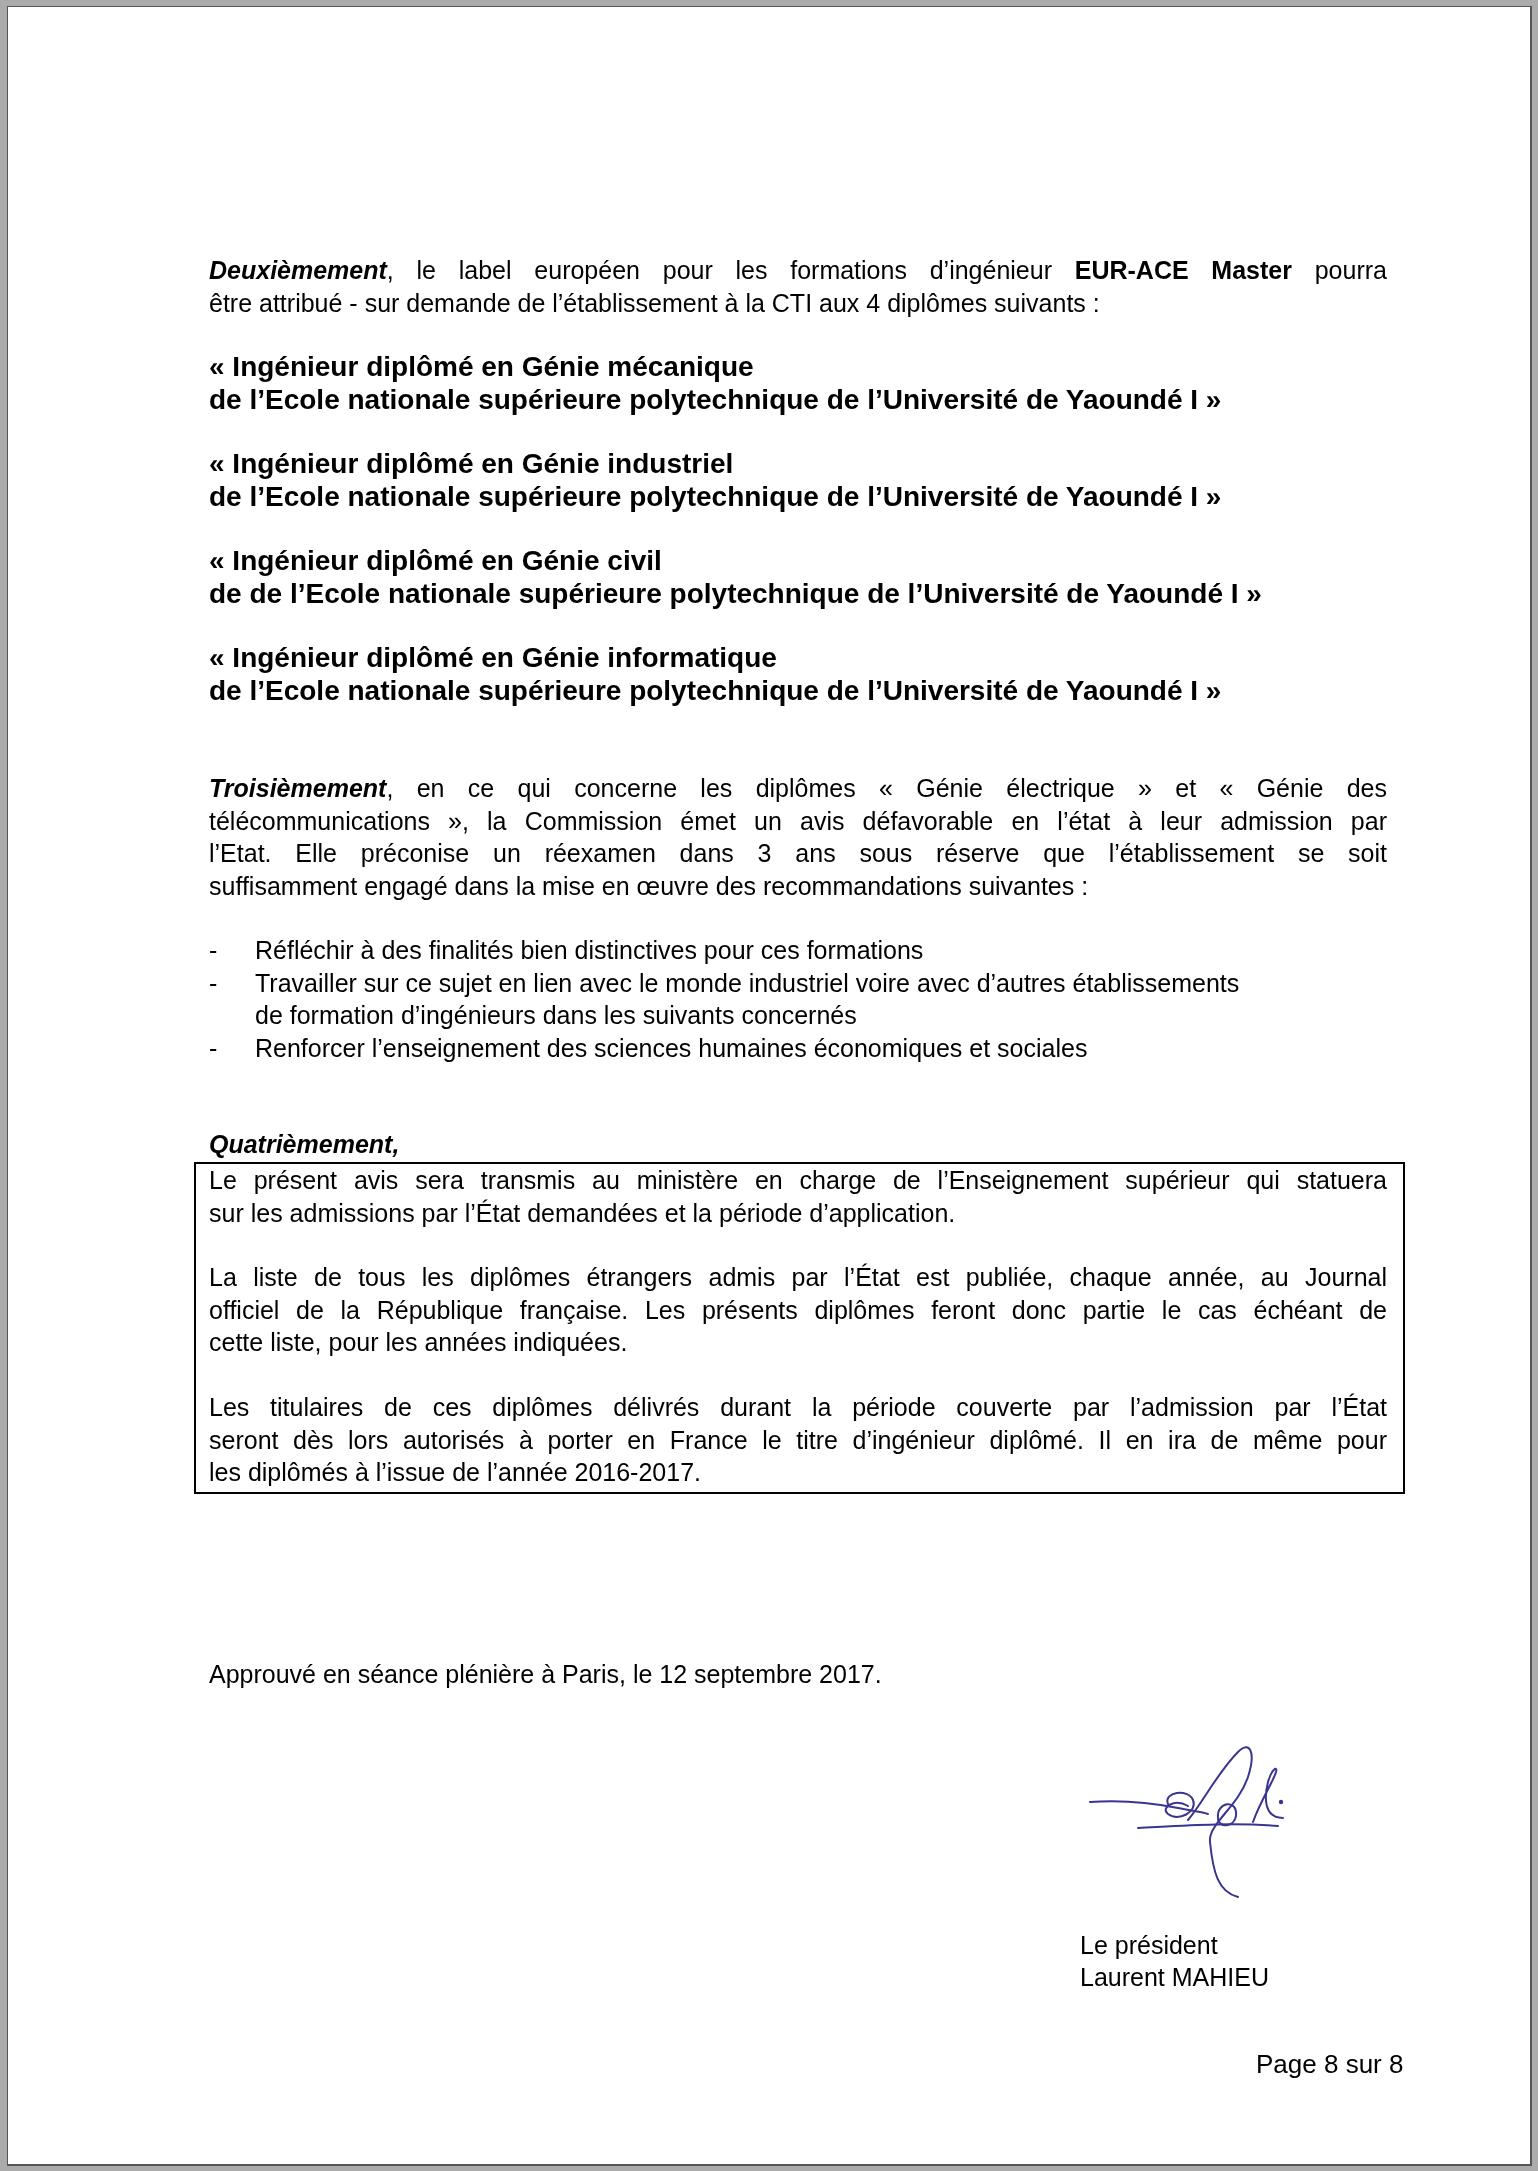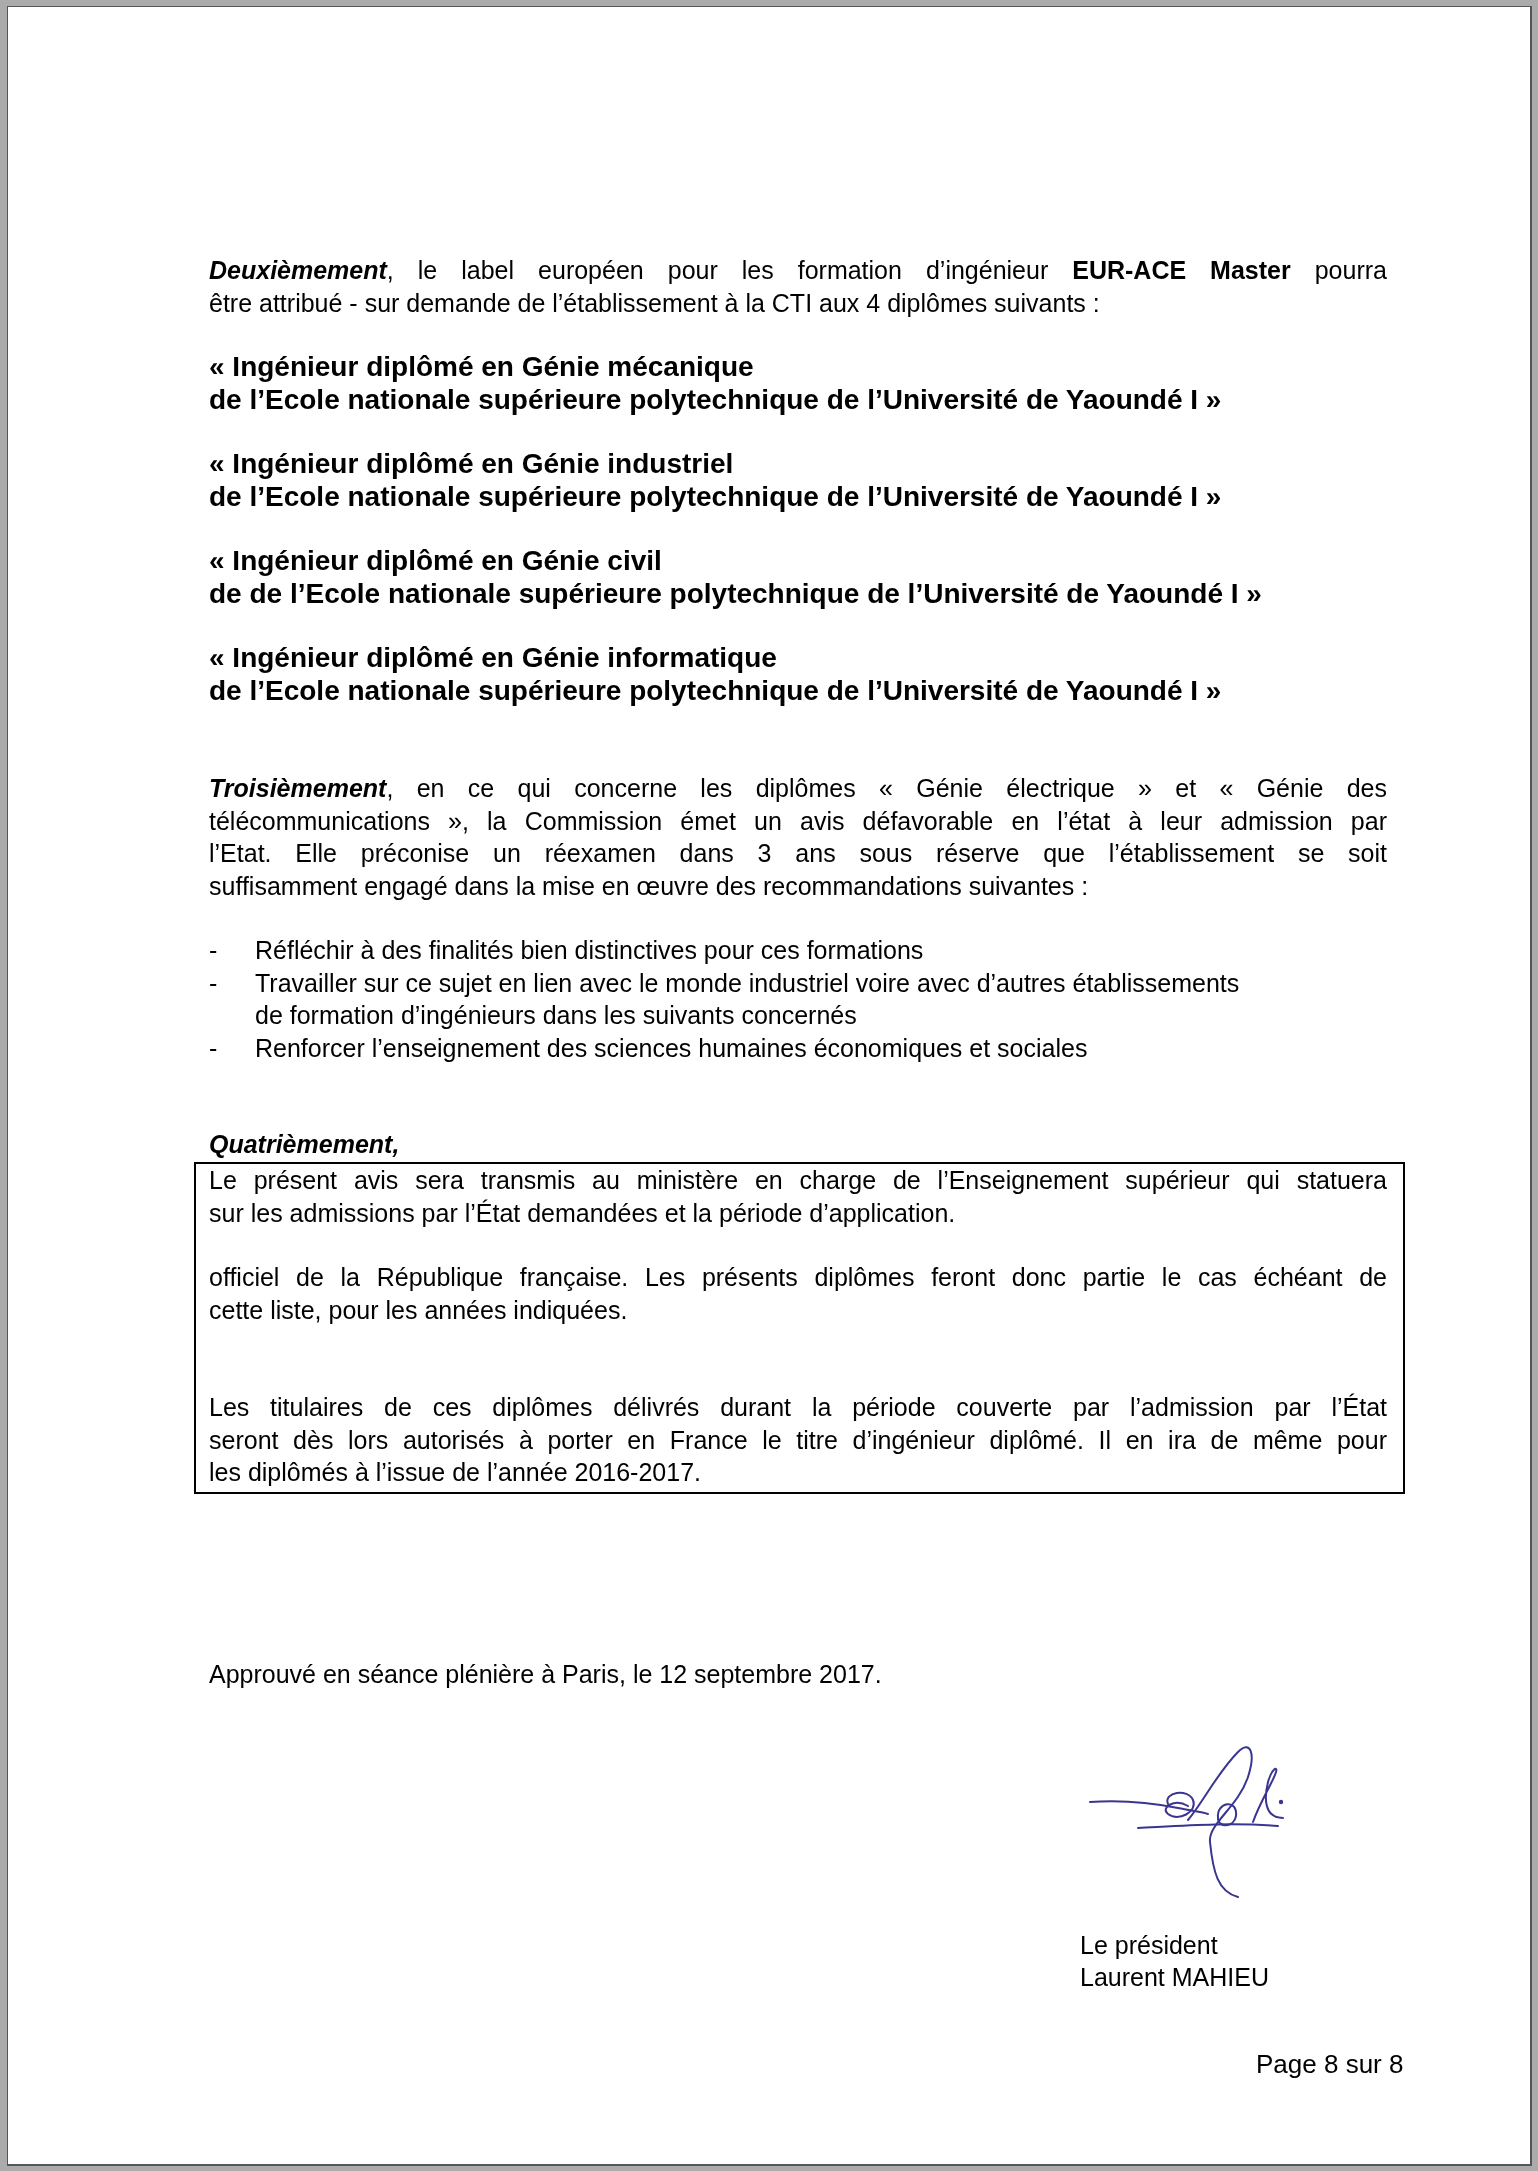--- a/index.html
+++ b/index.html
@@ -66,21 +66,21 @@
     left: 1248px; top: 2042px;
     font-size: 26px;
   }
 </style>
 </head>
 <body>
 
 <div class="page">
 
   <div class="para" style="top:247px;">
-    <span class="jline"><span class="bi">Deuxièmement</span><span>, le label européen pour les formation d’ingénieur </span><span class="b">EUR-ACE Master</span><span> pourra</span></span>
+    <span class="jline"><span class="bi">Deuxièmement</span><span>, le label européen pour les formations d’ingénieur </span><span class="b">EUR-ACE Master</span><span> pourra</span></span>
     <span class="line">être attribué - sur demande de l’établissement à la CTI aux 4 diplômes suivants :</span>
   </div>
 
   <div class="center-block" style="top:344px;">
     <span class="line">« Ingénieur diplômé en Génie mécanique</span>
     <span class="line">de l’Ecole nationale supérieure polytechnique de l’Université de Yaoundé I »</span>
   </div>
   <div class="center-block" style="top:441px;">
     <span class="line">« Ingénieur diplômé en Génie industriel</span>
     <span class="line">de l’Ecole nationale supérieure polytechnique de l’Université de Yaoundé I »</span>
@@ -120,20 +120,21 @@
   <div class="para" style="top:1121px;">
     <span class="line bi">Quatrièmement,</span>
   </div>
 
   <div class="box">
     <div class="para" style="top:0px;">
       <span class="jline">Le présent avis sera transmis au ministère en charge de l’Enseignement supérieur qui statuera</span>
       <span class="line">sur les admissions par l’État demandées et la période d’application.</span>
     </div>
     <div class="para" style="top:97px;">
+      <span class="jline">La liste de tous les diplômes étrangers admis par l’État est publiée, chaque année, au Journal</span>
       <span class="jline">officiel de la République française. Les présents diplômes feront donc partie le cas échéant de</span>
       <span class="line">cette liste, pour les années indiquées.</span>
     </div>
     <div class="para" style="top:227px;">
       <span class="jline">Les titulaires de ces diplômes délivrés durant la période couverte par l’admission par l’État</span>
       <span class="jline">seront dès lors autorisés à porter en France le titre d’ingénieur diplômé. Il en ira de même pour</span>
       <span class="line">les diplômés à l’issue de l’année 2016-2017.</span>
     </div>
   </div>
 

